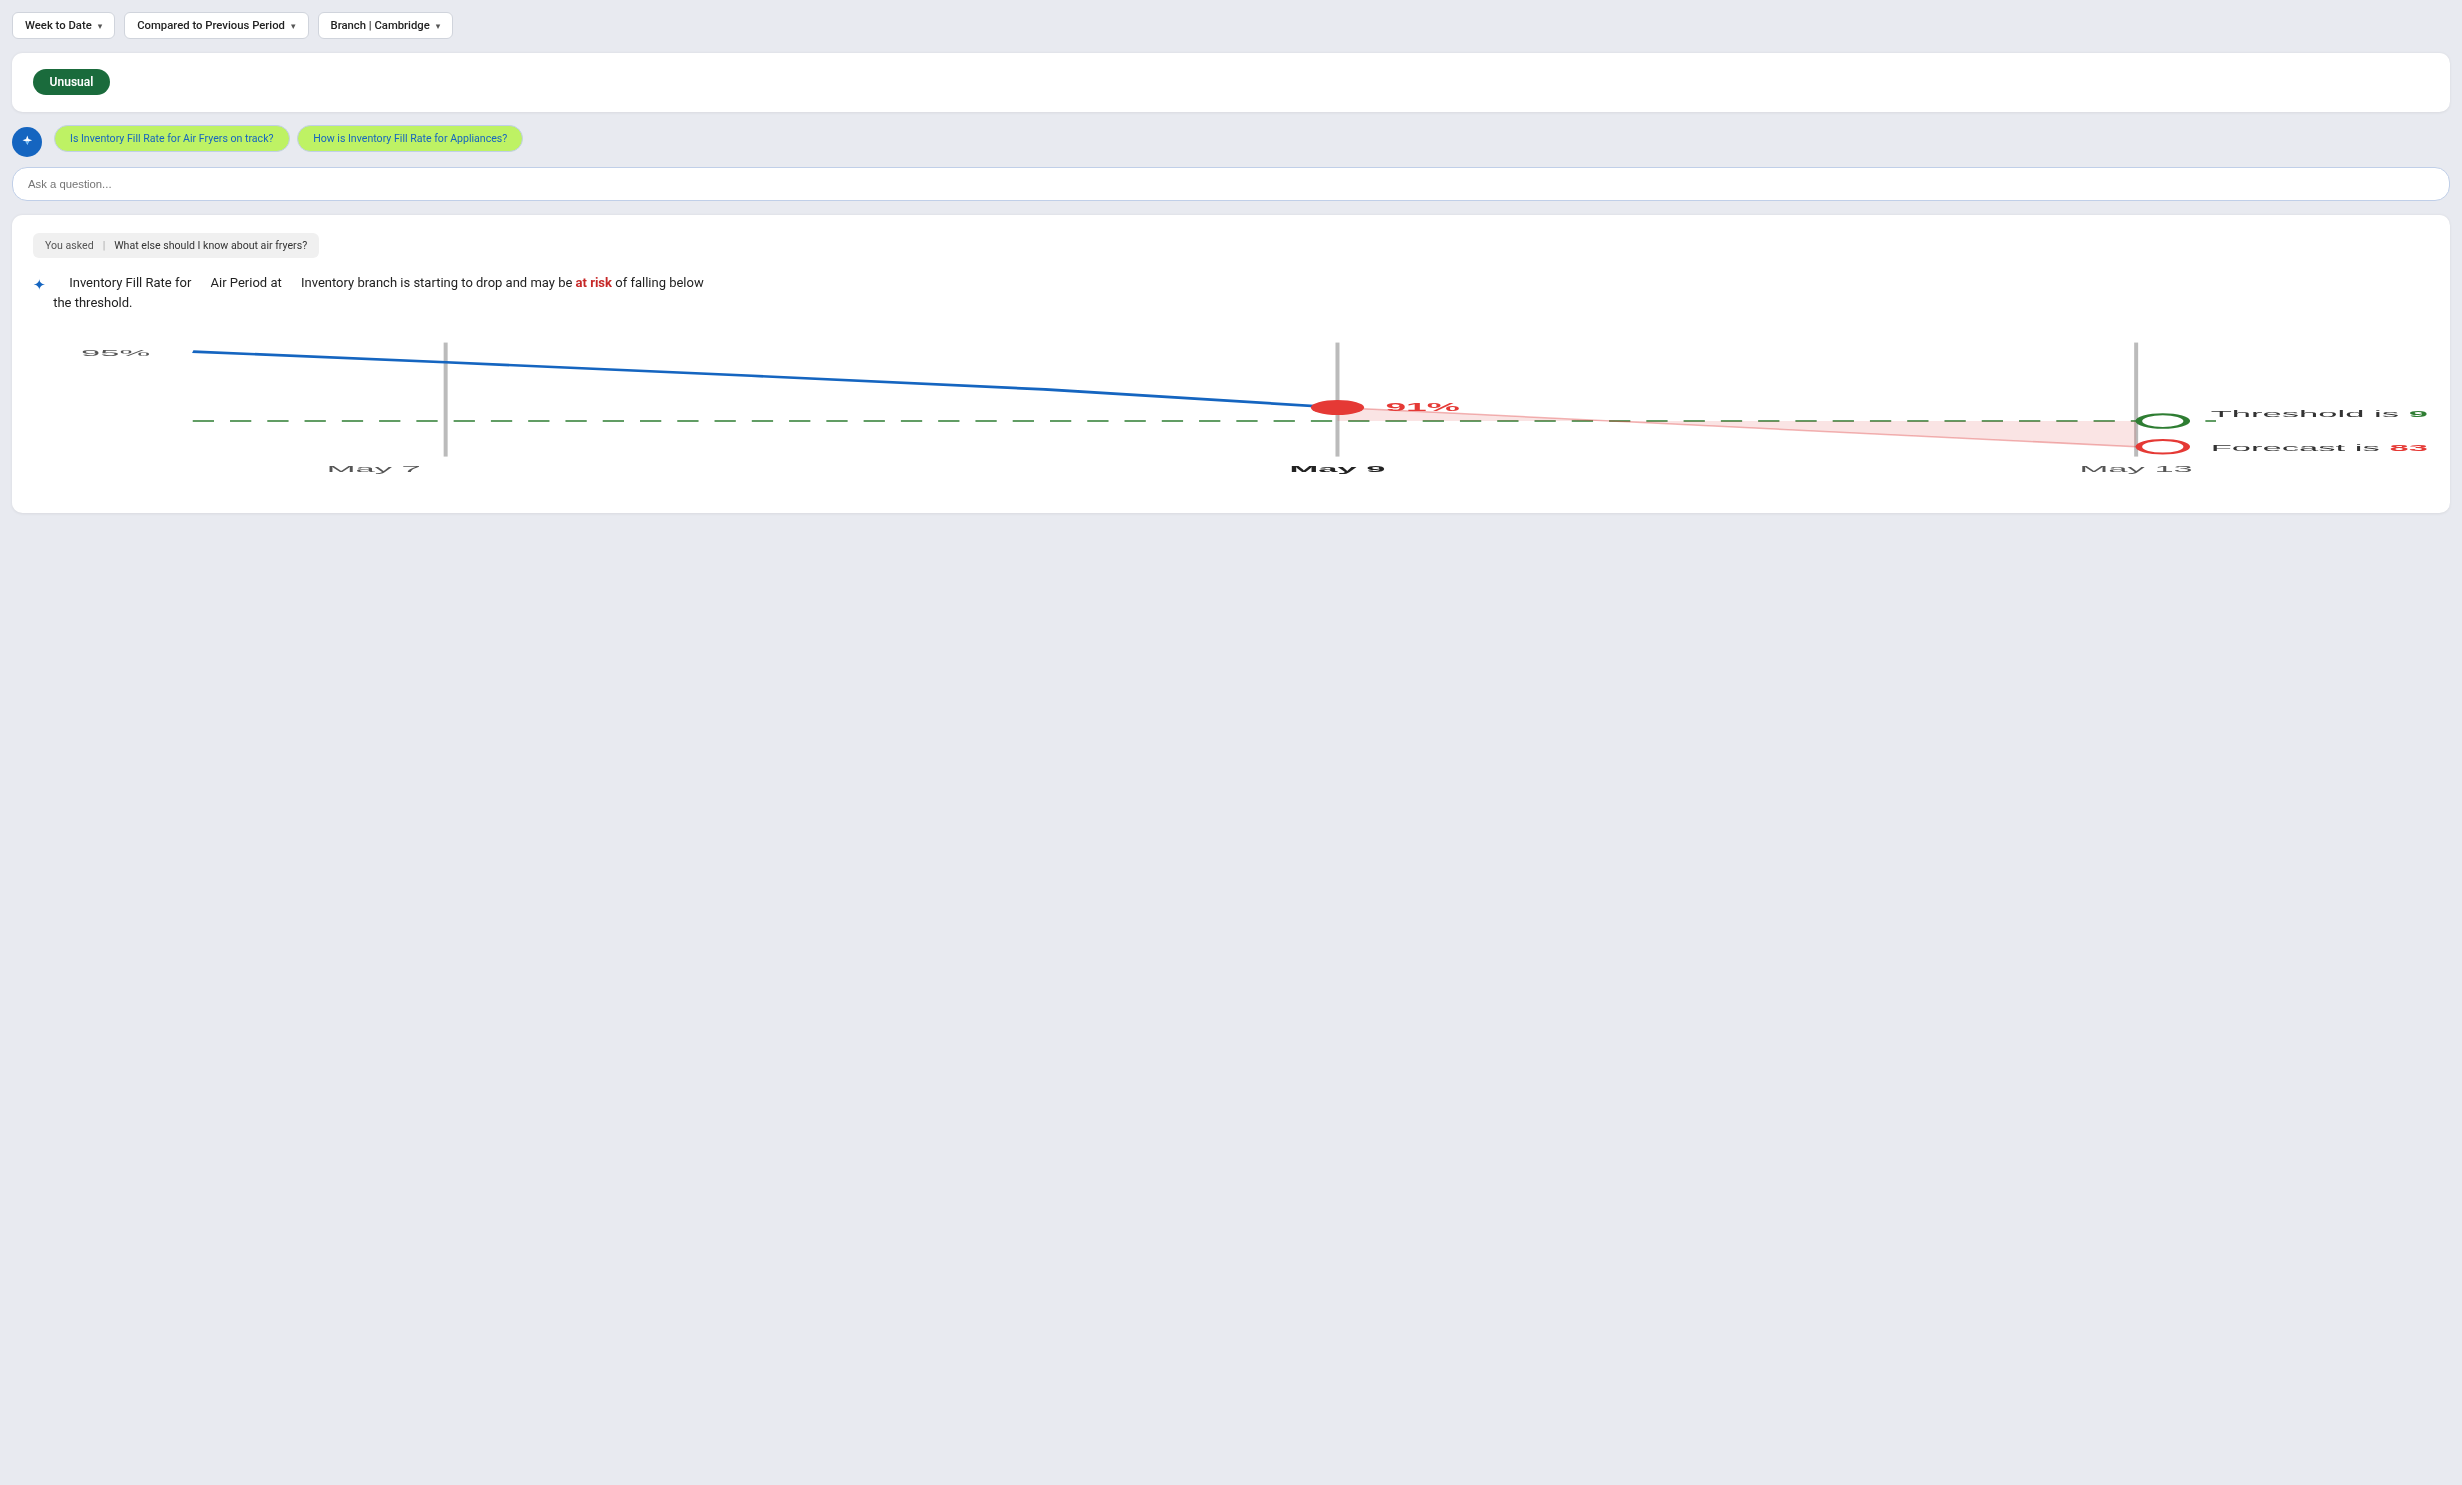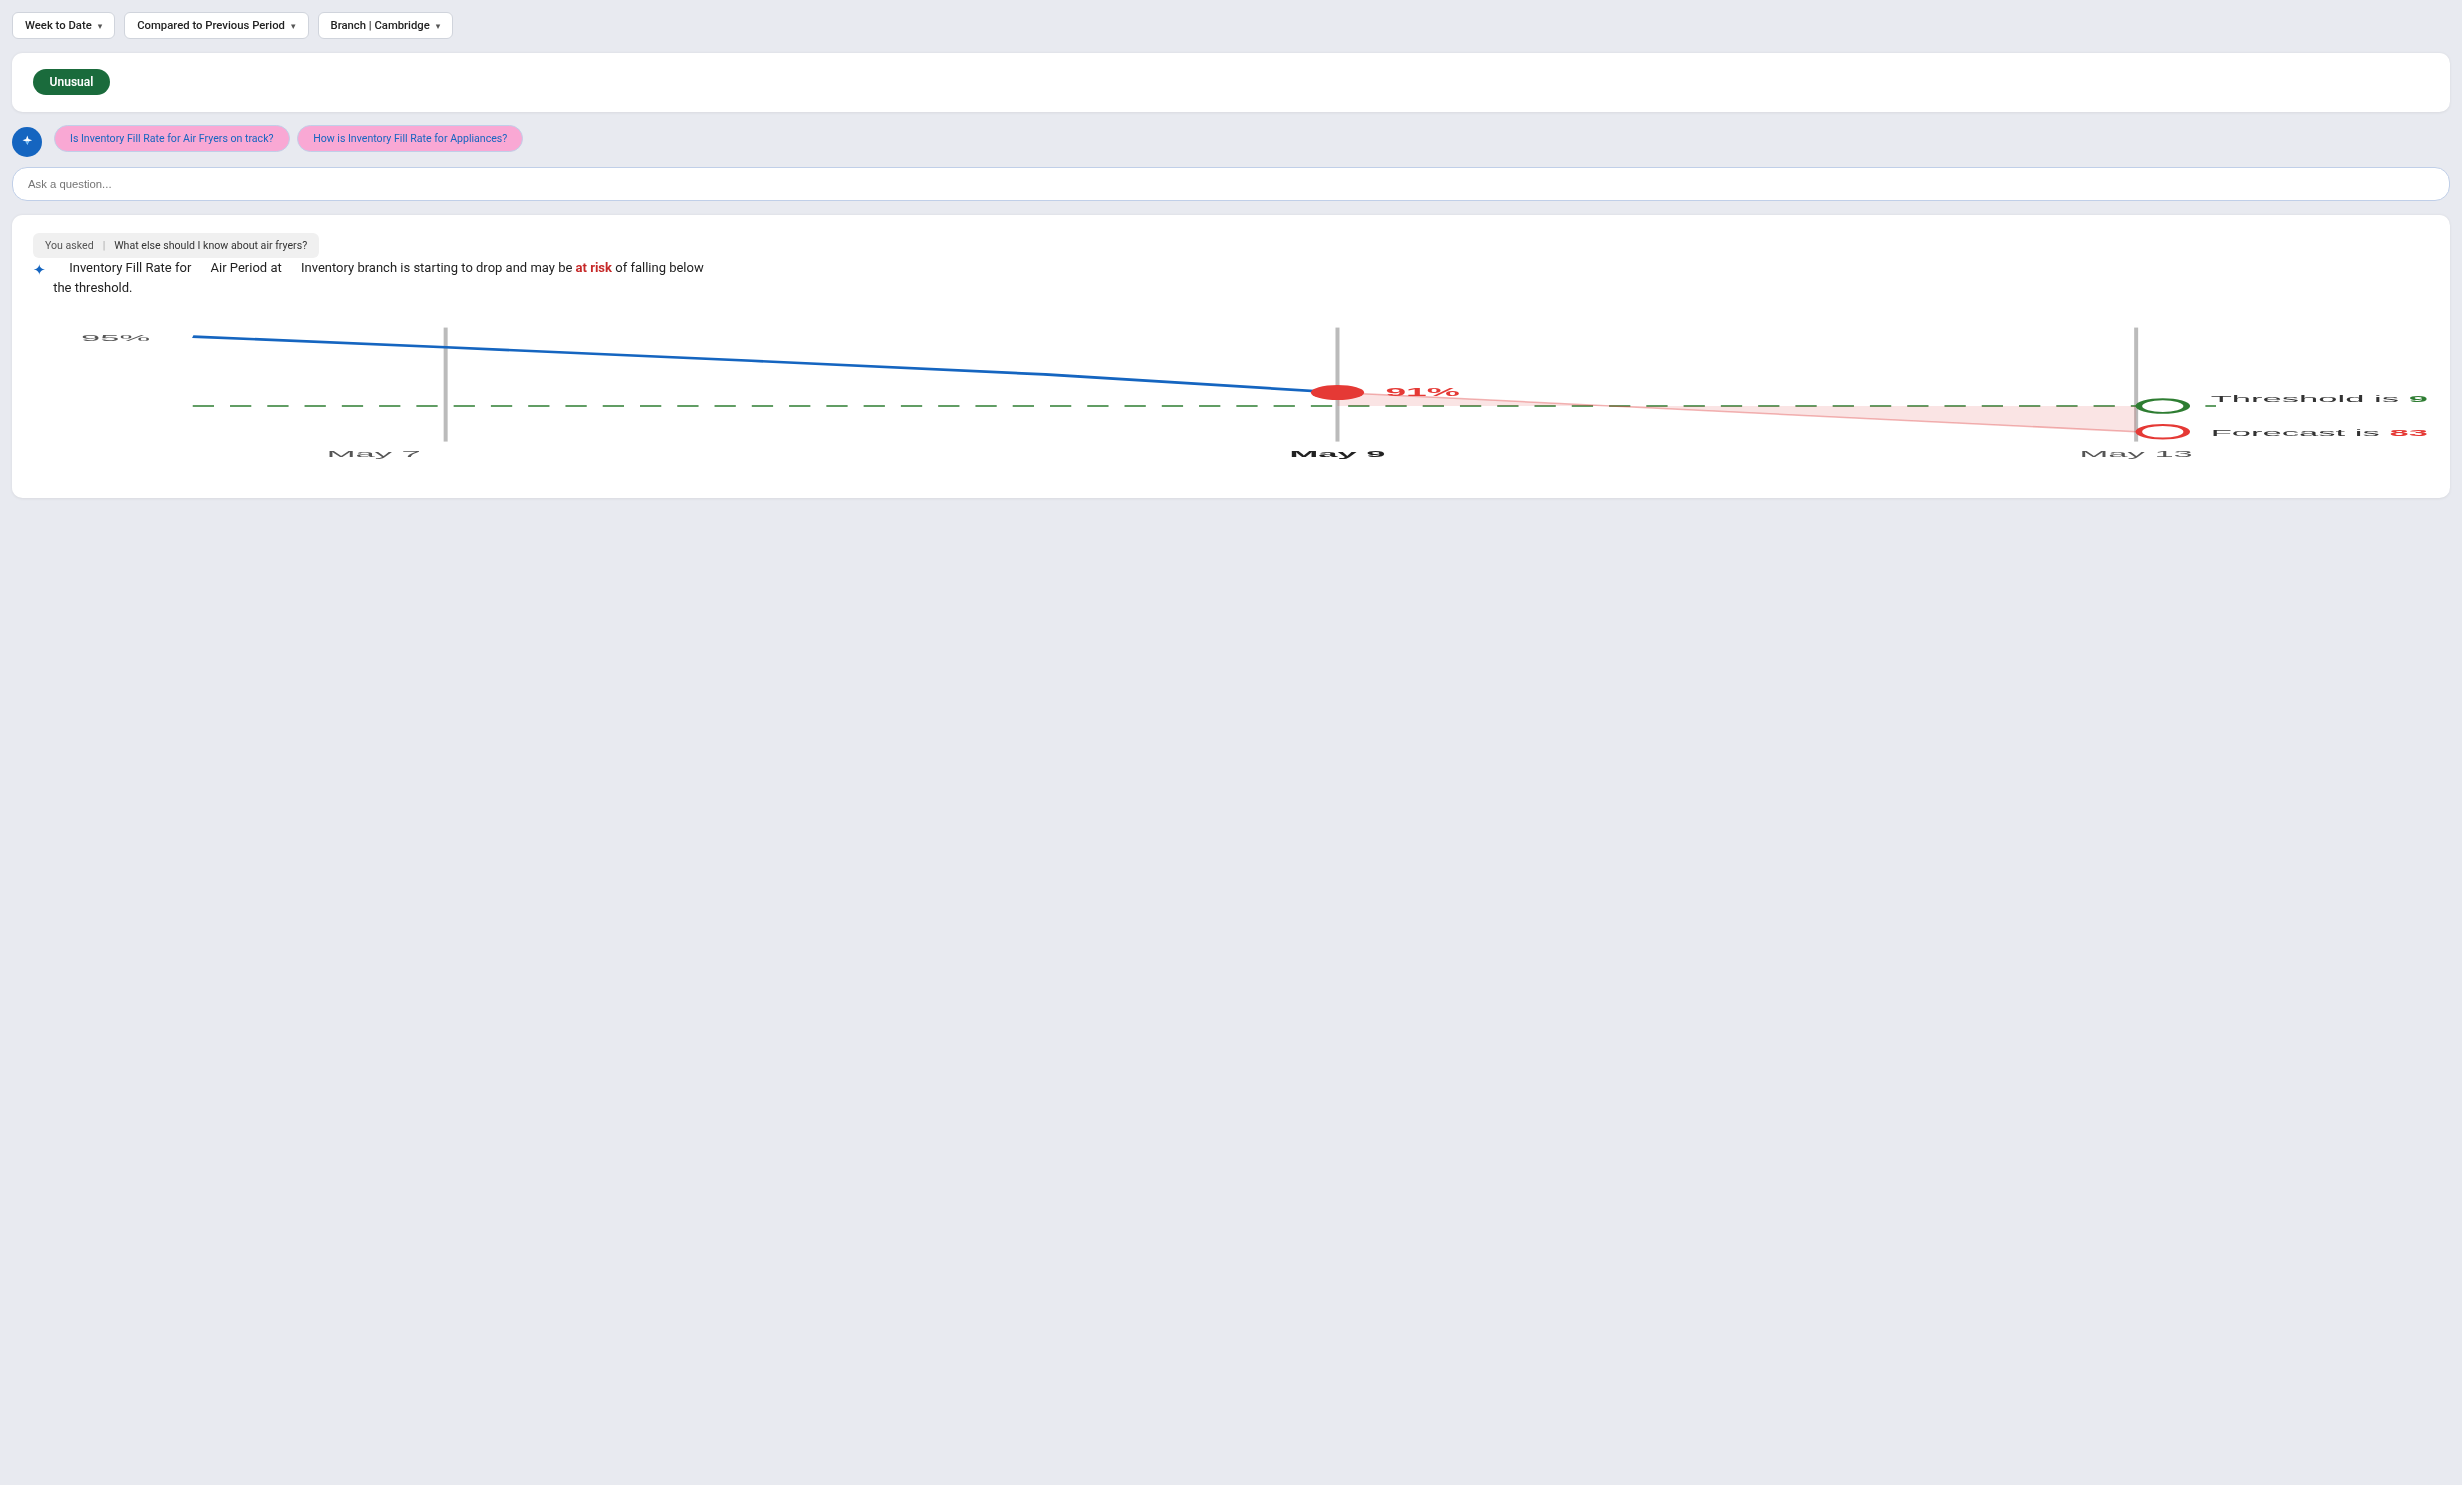--- a/index.html
+++ b/index.html
@@ -122,21 +122,21 @@
     .ai-icon svg {
       width: 16.6px;
       height: 16.6px;
     }
     .ai-suggestions {
       display: flex;
       flex-wrap: wrap;
       gap: 7.6px;
     }
     .suggestion-pill {
-      background: #f9a8d4;
+      background: #bef264;
       border: 1.1px solid #c0cfe8;
       border-radius: 16.6px;
       padding: 6px 15px;
       font-size: 10.6px;
       color: #1565c0;
       cursor: pointer;
     }
 
     
     .ask-input-wrap {
@@ -164,20 +164,21 @@
     }
     .you-asked-bar {
       display: flex;
       align-items: flex-start;
       gap: 6px;
       background: #f0f0f0;
       border-radius: 6px;
       padding: 6px 12px;
       font-size: 10.6px;
       color: #555;
+      margin-bottom: 15px;
       width: fit-content;
     }
     .you-asked-bar .divider {
       color: #aaa;
       margin: 0 3px;
     }
     .you-asked-bar .question {
       color: #333;
       font-weight: 400;
     }

